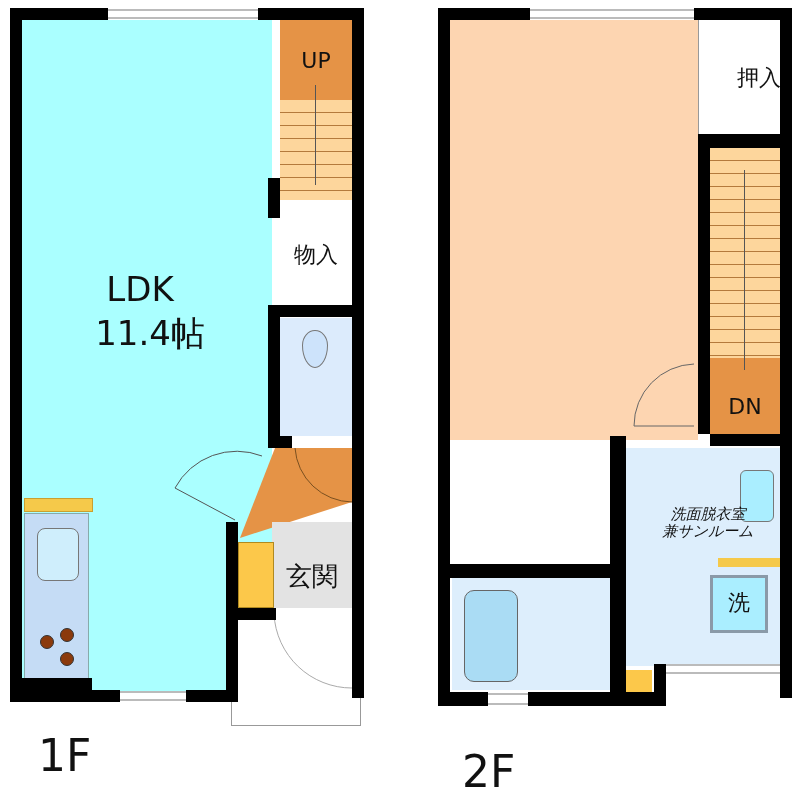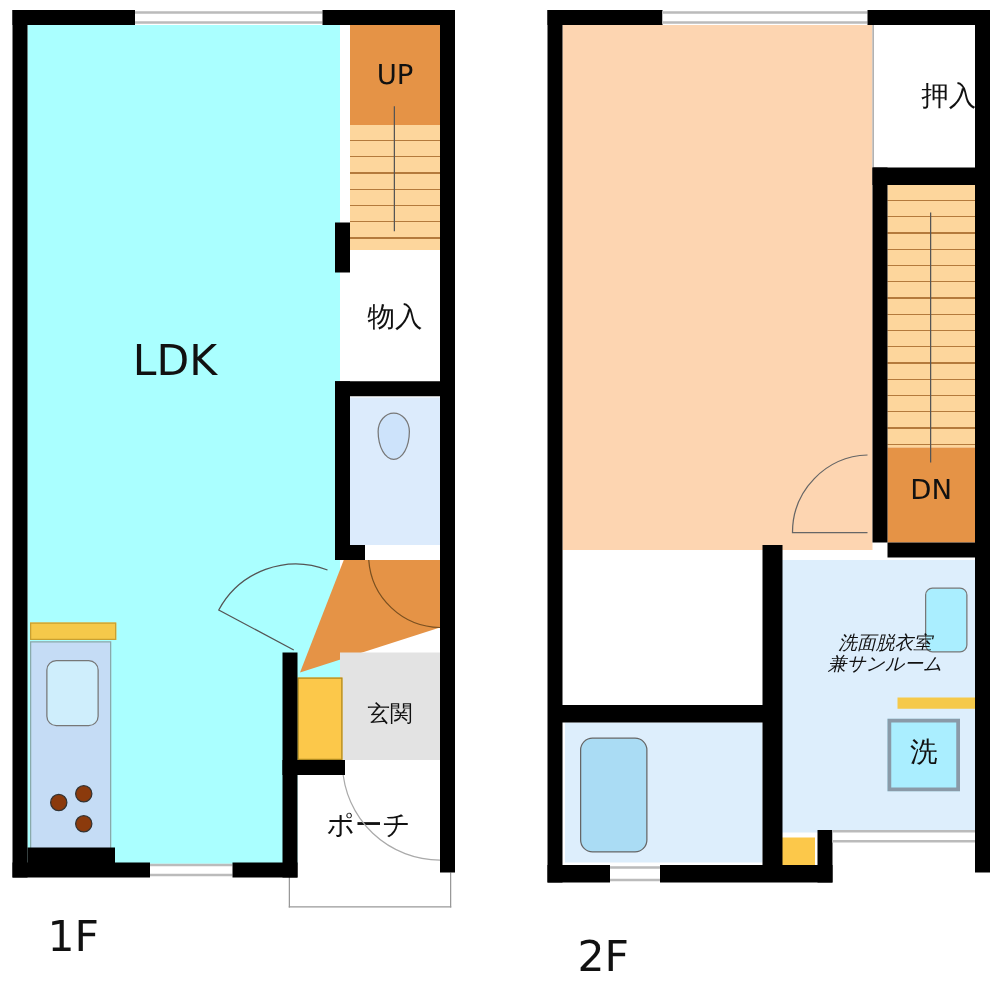--- a/index.html
+++ b/index.html
@@ -2,61 +2,61 @@
 <html><head>
 <meta charset="utf-8">
 <style>
   html, body { margin:0; padding:0; }
   body { width:800px; height:800px; background:#ffffff; position:relative; overflow:hidden;
          font-family:"DejaVu Sans", sans-serif; color:#111; }
   .abs { position:absolute; box-sizing:border-box; }
   .wall { background:#000; position:absolute; }
   .win { position:absolute; background:#fff; border-top:2px solid #bbb; border-bottom:2px solid #bbb; box-sizing:border-box; }
   .label { position:absolute; text-align:center; line-height:1.15; white-space:pre-line; }
-  .floor-label { position:absolute; font-size:34px; }
+  .floor-label { position:absolute; font-size:44px; }
   .stairs-lines { background-image: repeating-linear-gradient(to bottom, transparent 0 12px, #b47a3c 12px 13px); }
 </style>
 </head>
 <body>
 
 <div class="abs" style="left:0;top:0;width:400px;height:800px;">
 
   <div class="abs" style="left:22px;top:20px;width:250px;height:672px;background:#aaffff;"></div>
 
   <div class="abs" style="left:24px;top:498px;width:69px;height:14px;background:#f5c94a;border:1px solid #c9a030;"></div>
   <div class="abs" style="left:24px;top:513px;width:65px;height:168px;background:#c5dcf5;border:1px solid #8aa;"></div>
   <div class="abs" style="left:37px;top:528px;width:42px;height:53px;background:#cfeefc;border:1.5px solid #777;border-radius:8px;"></div>
   <div class="abs" style="left:40px;top:635px;width:14px;height:14px;border-radius:50%;background:#8b3a0c;border:1px solid #333;"></div>
   <div class="abs" style="left:60px;top:628px;width:14px;height:14px;border-radius:50%;background:#8b3a0c;border:1px solid #333;"></div>
   <div class="abs" style="left:60px;top:652px;width:14px;height:14px;border-radius:50%;background:#8b3a0c;border:1px solid #333;"></div>
 
   <div class="label" style="left:70px;top:270px;width:140px;font-size:34px;">LDK</div>
+  <div class="label" style="left:70px;top:314px;width:160px;font-size:34px;">11.4帖</div>
 
   <div class="abs" style="left:280px;top:20px;width:72px;height:80px;background:#e59346;"></div>
   <div class="abs stairs-lines" style="left:280px;top:100px;width:72px;height:100px;background-color:#fdd69c;"></div>
   <div class="label" style="left:280px;top:48px;width:72px;font-size:22px;">UP</div>
   <div class="abs" style="left:315px;top:85px;width:1px;height:100px;background:#555;"></div>
 
   <div class="abs" style="left:280px;top:205px;width:72px;height:100px;background:#fff;"></div>
   <div class="label" style="left:280px;top:242px;width:72px;font-size:22px;">物入</div>
 
   <div class="abs" style="left:280px;top:318px;width:72px;height:118px;background:#dcebfc;"></div>
   <div class="abs" style="left:302px;top:330px;width:26px;height:38px;border:1.5px solid #777;border-radius:50% 50% 50% 50% / 40% 40% 60% 60%;background:#cde3fb;"></div>
 
   <svg class="abs" style="left:230px;top:440px;" width="125" height="100">
     <polygon points="45,8 122,8 122,62 10,98" fill="#e59346"></polygon>
     <path d="M 65 8 A 58 58 0 0 0 122 62" fill="none" stroke="#7a5020" stroke-width="1"></path>
   </svg>
 
   <div class="abs" style="left:272px;top:522px;width:80px;height:86px;background:#e3e3e3;"></div>
   <div class="abs" style="left:238px;top:542px;width:36px;height:66px;background:#fcc84a;border:1px solid #b08a20;"></div>
-  <div class="label" style="left:272px;top:562px;width:80px;font-size:18px;">玄関</div>
+  <div class="label" style="left:272px;top:562px;width:80px;font-size:26px;">玄関</div>
 
   <div class="abs" style="left:238px;top:620px;width:114px;height:78px;background:#fff;"></div>
-  <div class="label" style="left:238px;top:648px;width:114px;font-size:22px;">ポーチ</div>
   <div class="abs" style="left:231px;top:698px;width:130px;height:28px;border:1.5px solid #999;border-top:none;background:#fff;"></div>
 
   <svg class="abs" style="left:170px;top:448px;" width="100" height="75">
     <path d="M 92 8 A 70 70 0 0 0 5 40 L 65 72" fill="none" stroke="#555" stroke-width="1"></path>
   </svg>
   <svg class="abs" style="left:270px;top:610px;" width="90" height="80">
     <path d="M 4 4 A 78 78 0 0 0 82 78" fill="none" stroke="#aaa" stroke-width="1"></path>
   </svg>
 
   <div class="wall" style="left:10px;top:8px;width:12px;height:694px;"></div>
@@ -80,21 +80,21 @@
 
 <div class="abs" style="left:400px;top:0;width:400px;height:800px;">
 
   <div class="abs" style="left:50px;top:20px;width:248px;height:420px;background:#fdd5b1;"></div>
 
   <div class="abs" style="left:298px;top:20px;width:82px;height:114px;background:#fff;border-left:1px solid #999;"></div>
   <div class="label" style="left:322px;top:65px;width:74px;font-size:22px;">押入</div>
 
   <div class="abs stairs-lines" style="left:310px;top:148px;width:70px;height:210px;background-color:#fdd69c;"></div>
   <div class="abs" style="left:310px;top:358px;width:70px;height:76px;background:#e59346;"></div>
-  <div class="label" style="left:310px;top:380px;width:70px;font-size:22px;">DN</div>
+  <div class="label" style="left:310px;top:394px;width:70px;font-size:22px;">DN</div>
   <div class="abs" style="left:344px;top:170px;width:1px;height:200px;background:#555;"></div>
 
   <div class="abs" style="left:52px;top:448px;width:158px;height:116px;background:#fff;"></div>
 
   <div class="abs" style="left:224px;top:448px;width:156px;height:218px;background:#ddeefc;"></div>
   <div class="abs" style="left:340px;top:470px;width:34px;height:52px;background:#aaeeff;border:1.5px solid #777;border-radius:6px;"></div>
   <div class="abs" style="left:318px;top:558px;width:64px;height:9px;background:#f5c94a;"></div>
   <div class="label" style="left:228px;top:506px;width:160px;font-size:15px;font-style:italic;">洗面脱衣室
 兼サンルーム</div>
   <div class="abs" style="left:310px;top:575px;width:58px;height:58px;background:#aaeeff;border:3px solid #8a9aa8;"></div>

